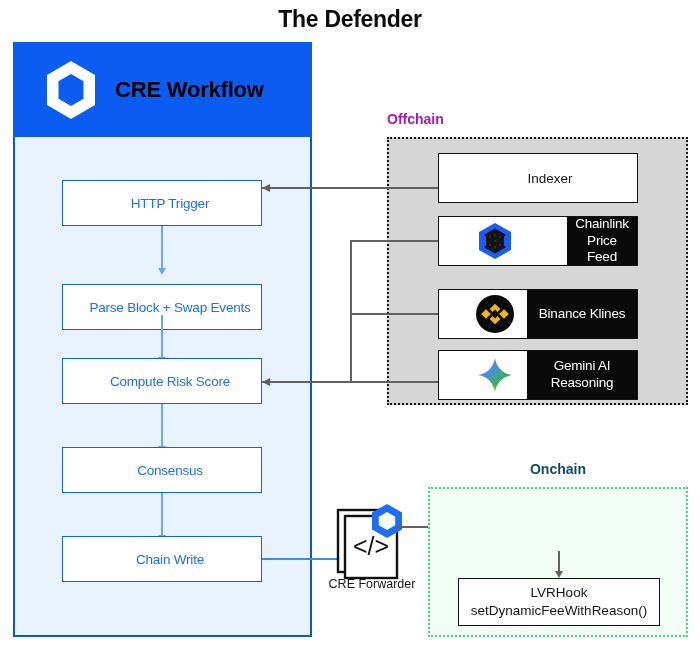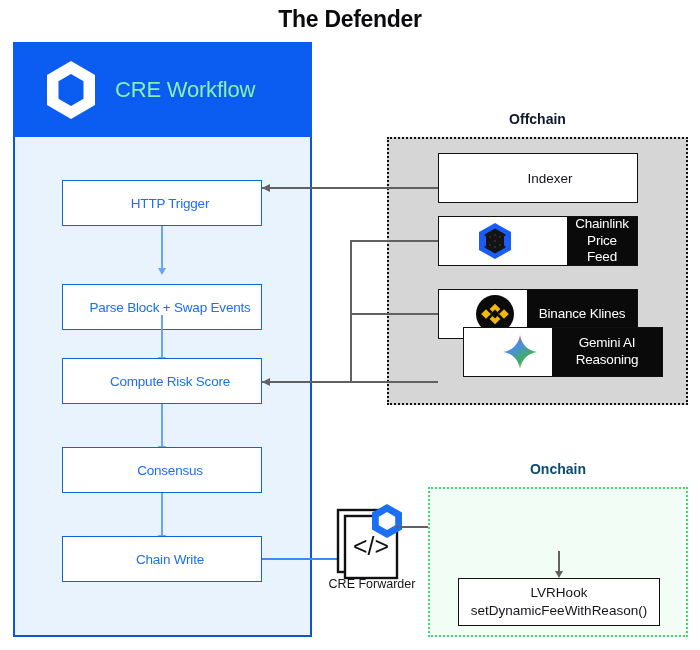--- a/index.html
+++ b/index.html
@@ -52,23 +52,23 @@
     top: 42px;
     width: 299px;
     height: 95px;
     box-sizing: border-box;
     background: #0b5cf0;
     display: flex;
     align-items: center;
     padding-left: 30px;
   }
   #cre-workflow-title {
-    color: #86efac;
+    color: #000000;
     font-size: 22px;
-    font-weight: normal;
+    font-weight: bold;
     letter-spacing: -0.2px;
     margin-left: 16px;
   }
 
   
   .wf-box {
     position: absolute;
     left: 62px;
     width: 200px;
     height: 46px;
@@ -111,24 +111,23 @@
   #wf-arrow-2 { top: 315px; }
   #wf-arrow-3 { top: 404px; }
   #wf-arrow-4 { top: 493px; }
 
   
   #offchain-label {
     position: absolute;
     left: 387px;
     top: 111px;
     width: 301px;
-    text-align: center;
     font-size: 14px;
     font-weight: bold;
-    color: #0f172a;
+    color: #a21caf;
   }
   #offchain-panel {
     position: absolute;
     left: 387px;
     top: 137px;
     width: 301px;
     height: 268px;
     box-sizing: border-box;
     border: 2.5px dotted #111111;
     background: #d6d6d6;
@@ -147,21 +146,21 @@
   }
   #off-indexer {
     top: 153px;
     align-items: center;
     justify-content: center;
     color: #14151a;
     font-size: 13.5px;
   }
   #off-chainlink { top: 216px; gap: 40px; }
   #off-binance   { top: 289px; }
-  #off-gemini    { top: 327px; margin-left: 25px; }
+  #off-gemini    { top: 350px; }
 
   .off-icon-cell {
     width: 64px;
     flex: 0 0 64px;
     background: #ffffff;
     display: flex;
     align-items: center;
     justify-content: center;
   }
   .off-label-cell {

